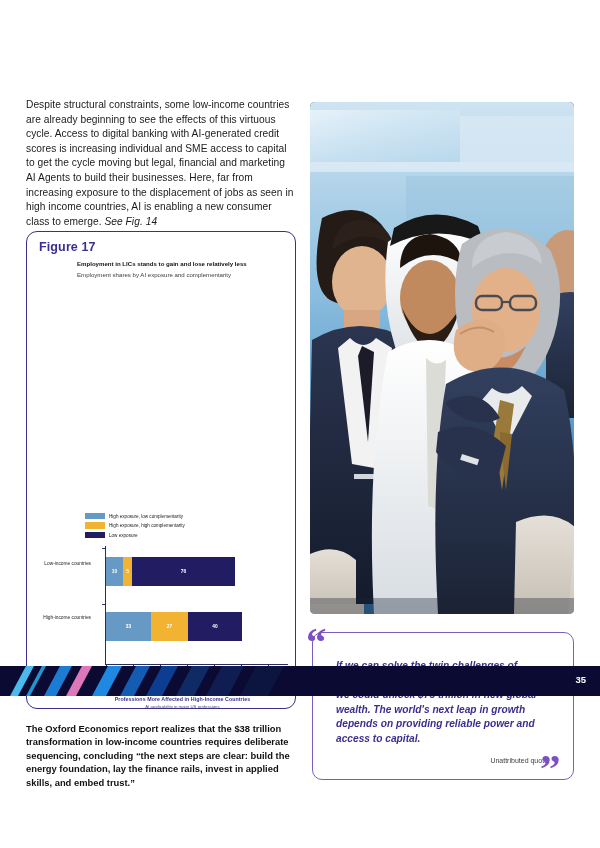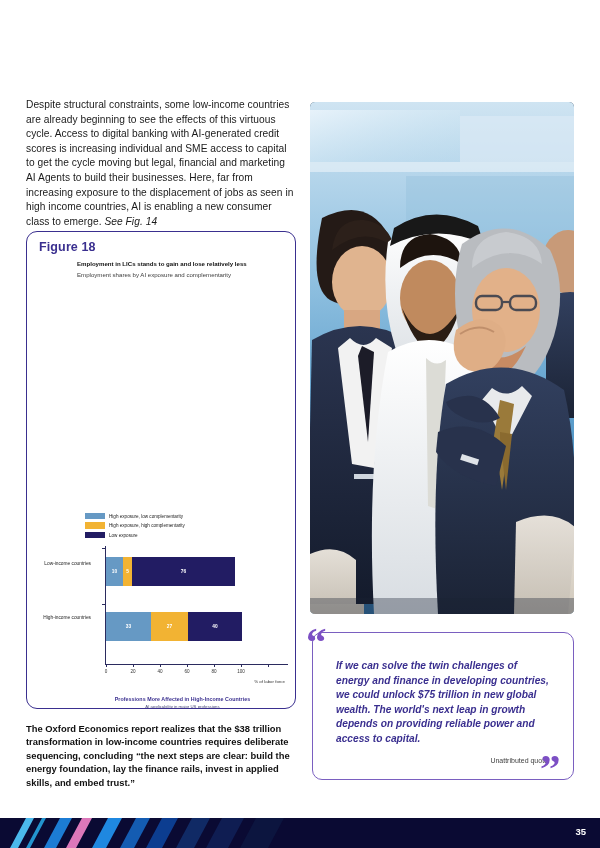--- a/index.html
+++ b/index.html
@@ -2,21 +2,21 @@
 <html><head>
 <meta charset="utf-8">
 <style>
   * { box-sizing: border-box; margin: 0; padding: 0; }
   html, body {
     width: 600px; height: 848px;
     background: #ffffff;
     font-family: "Liberation Sans", sans-serif;
     overflow: hidden;
   }
-  .page { position: relative; width: 600px; height: 848px; background: #fff; }
+  .page { position: relative; width: 600px; height: 696px; background: #fff; }
 
   
   .left-col { position: absolute; left: 26px; top: 98px; width: 268px; }
 
   .body-para {
     font-size: 10.2px;
     line-height: 14.6px;
     color: #1a1a1a;
     letter-spacing: .005em;
   }
@@ -141,21 +141,21 @@
 <body>
 
 <div class="page">
 
   <div class="left-col">
     <p class="body-para"><span>Despite structural constraints, some low-income countries are already beginning to see the effects of this virtuous cycle. Access to digital banking with AI-generated credit scores is increasing individual and SME access to capital to get the cycle moving but legal, financial and marketing AI Agents to build their businesses. Here, far from increasing exposure to the displacement of jobs as seen in high income countries, AI is enabling a new consumer class to emerge. </span><span class="ital">See Fig. 14</span></p>
   </div>
 
   <div class="figure-card">
 
-    <div class="figure-title">Figure 18</div>
+    <div class="figure-title">Figure 17</div>
 
     <div class="chart1-head">
       <div class="c-title">Employment in LICs stands to gain and lose relatively less</div>
       <div class="c-sub">Employment shares by AI exposure and complementarity</div>
     </div>
 
     <div class="legend">
       <div class="legend-row">
         <span class="legend-sw" style="background:#6699c4"></span>
         <span class="legend-lb">High exposure, low complementarity</span>

